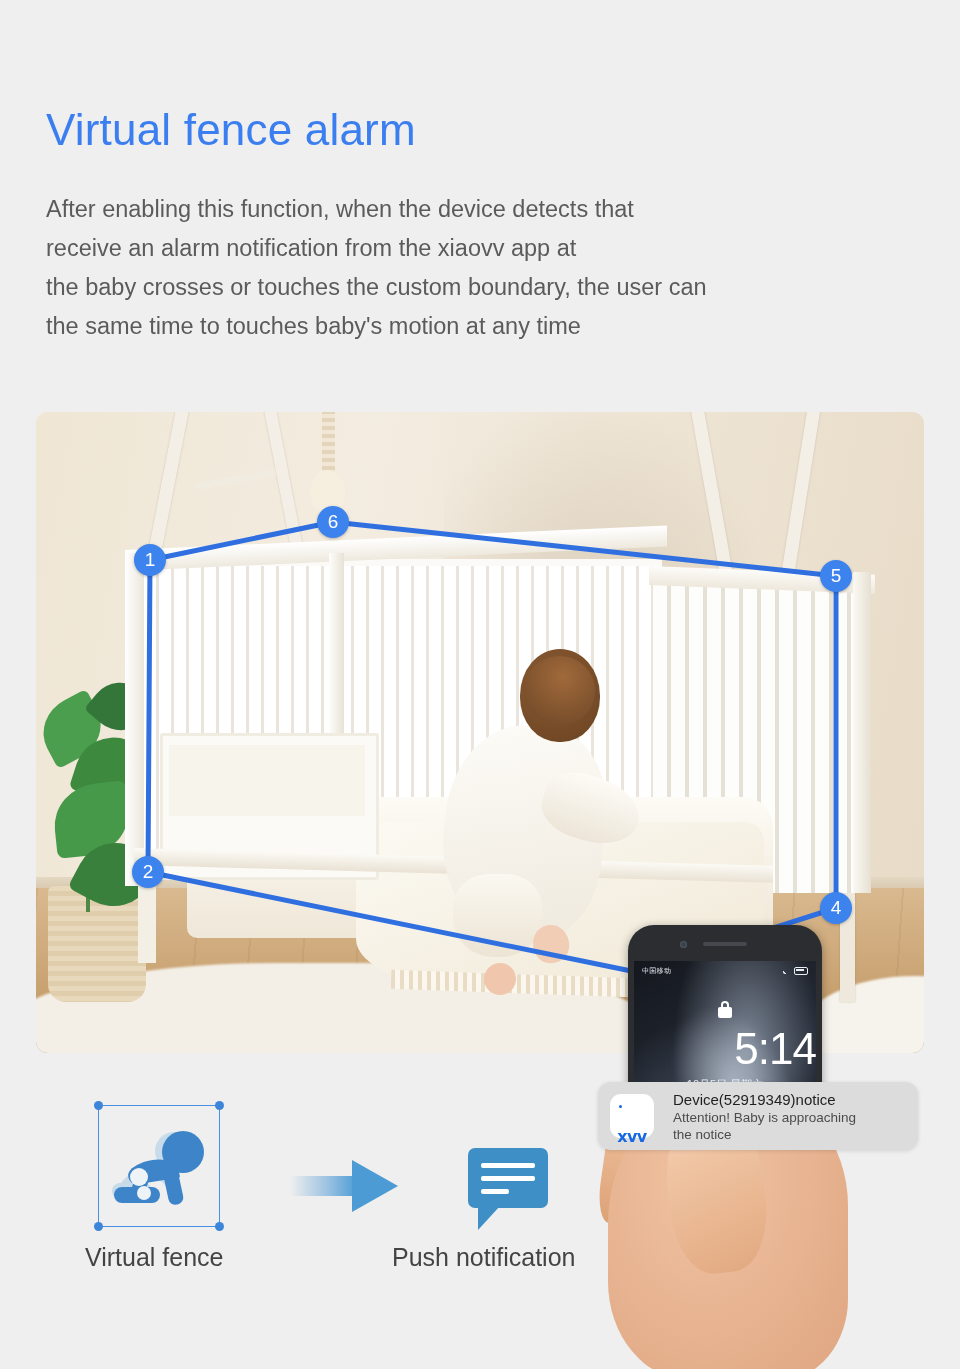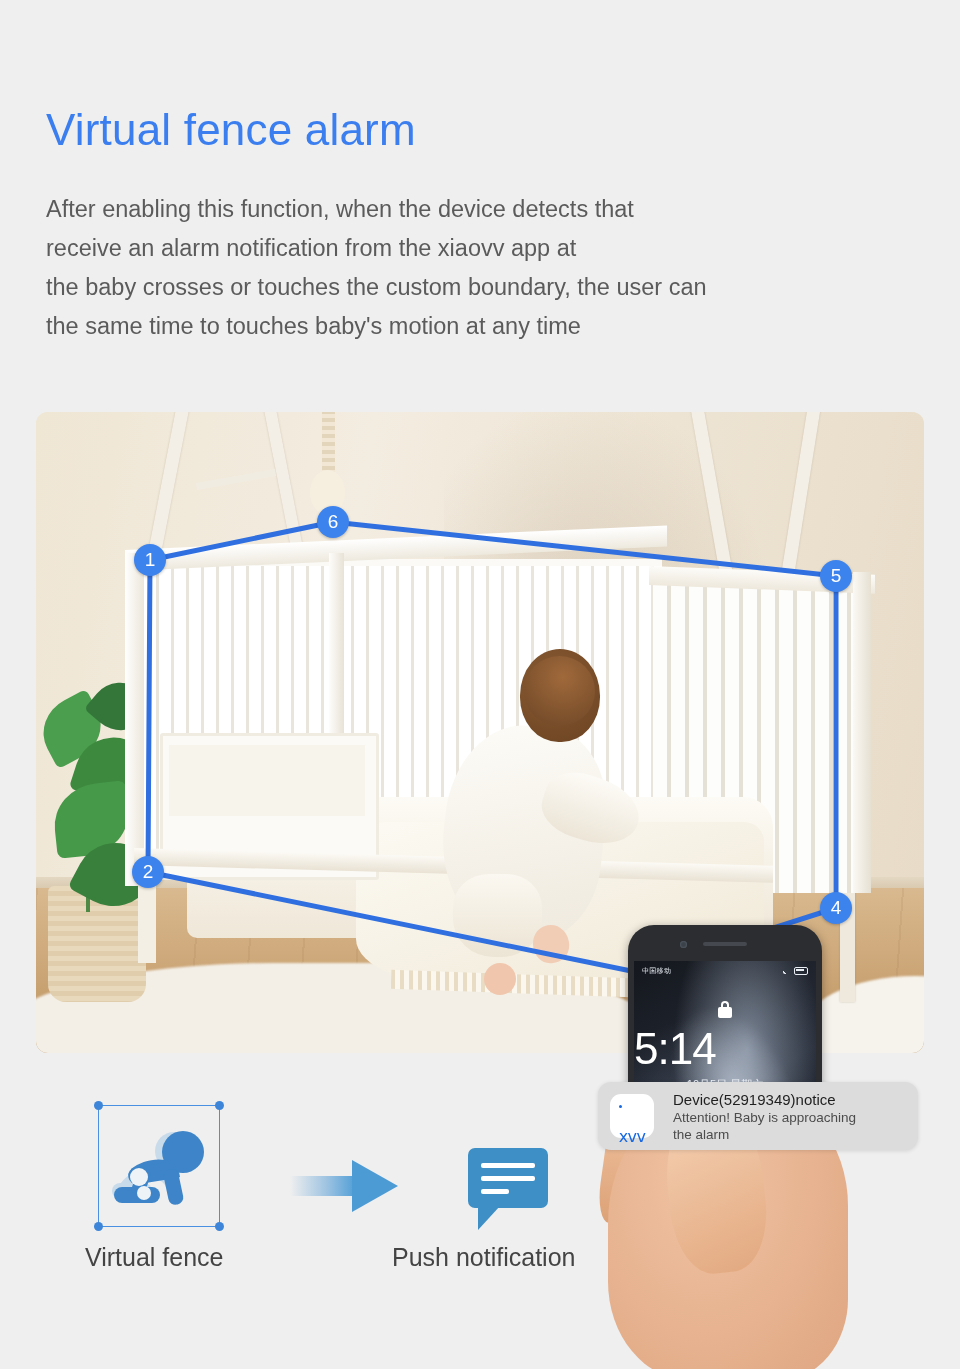--- a/index.html
+++ b/index.html
@@ -161,21 +161,21 @@
   .sb-right{display:flex;align-items:center;gap:3px;}
   .wifi{width:8px;height:6px;
     background:conic-gradient(from 225deg at 50% 100%,#e9edf4 0 90deg,transparent 90deg);
     border-radius:2px;}
   .batt{width:12px;height:6px;border:1px solid #e9edf4;border-radius:2px;position:relative;}
   .batt:after{content:"";position:absolute;left:1px;top:1px;width:8px;height:2px;background:#e9edf4;}
   .lock{position:absolute;left:50%;top:46px;transform:translateX(-50%);
     width:14px;height:11px;background:#fff;border-radius:2px;}
   .lock:before{content:"";position:absolute;left:3px;top:-6px;width:8px;height:8px;
     border:2px solid #fff;border-bottom:none;border-radius:5px 5px 0 0;box-sizing:border-box;}
-  .clock{position:absolute;left:0;top:64px;width:100%;text-align:left;
+  .clock{position:absolute;left:0;top:64px;width:100%;text-align:right;
     color:#fff;font-size:44px;font-weight:300;letter-spacing:-1px;line-height:48px;}
   .date{position:absolute;left:0;top:116px;width:100%;text-align:center;
     color:#eef2f8;font-size:11px;}
   .subdate{position:absolute;left:0;top:132px;width:100%;text-align:center;
     color:#b9c2cf;font-size:8px;}
   .homebtn{position:absolute;left:50%;bottom:14px;transform:translateX(-50%);
     width:46px;height:46px;border-radius:50%;border:2px solid #4a4d53;background:#212327;}
   .speaker{position:absolute;left:50%;top:17px;transform:translateX(-50%);
     width:44px;height:4px;border-radius:3px;background:#45484e;}
   .camera{position:absolute;left:52px;top:16px;width:7px;height:7px;border-radius:50%;
@@ -185,21 +185,21 @@
   .notif{
     position:absolute;left:598px;top:1082px;width:320px;height:68px;
     background:#dcdcdc;border-radius:13px;
     display:flex;align-items:center;padding:0 12px;box-sizing:border-box;gap:11px;
     box-shadow:0 1px 4px rgba(0,0,0,.12);
   }
   .notif-logo{
     width:44px;height:44px;border-radius:11px;background:#fff;flex:none;
     display:flex;align-items:center;justify-content:center;position:relative;
   }
-  .notif-logo .mark{color:#1668e3;font-size:16px;font-weight:400;letter-spacing:-.6px;font-family:"DejaVu Sans",sans-serif;margin-top:40px;}
+  .notif-logo .mark{color:#1668e3;font-size:16px;font-weight:700;letter-spacing:-.6px;font-family:"DejaVu Sans",sans-serif;margin-top:40px;}
   .notif-logo .dot{position:absolute;left:9px;top:11px;width:3px;height:3px;border-radius:50%;background:#1668e3;}
   .notif-txt{min-width:0;margin-left:8px;}
   .notif-title{font-size:15px;color:#1f1f1f;line-height:19px;white-space:nowrap;}
   .notif-body{font-size:13.5px;color:#4c4c4c;line-height:17px;}
 
   
   .feature{position:absolute;}
   .fence-icon{left:98px;top:1105px;width:122px;height:122px;}
   .sel-box{position:absolute;left:0;top:0;width:100%;height:100%;
     border:1.6px solid #4a90e2;box-sizing:border-box;}
@@ -371,17 +371,17 @@
   </div>
 
   <div class="notif">
     <div class="notif-logo">
       <span class="dot"></span>
       <span class="mark">xvv</span>
     </div>
     <div class="notif-txt">
       <div class="notif-title">Device(52919349)notice</div>
       <div class="notif-body">Attention! Baby is approaching</div>
-      <div class="notif-body">the alarm</div>
+      <div class="notif-body">the notice</div>
     </div>
   </div>
 
 </div>
 
 </body></html>

